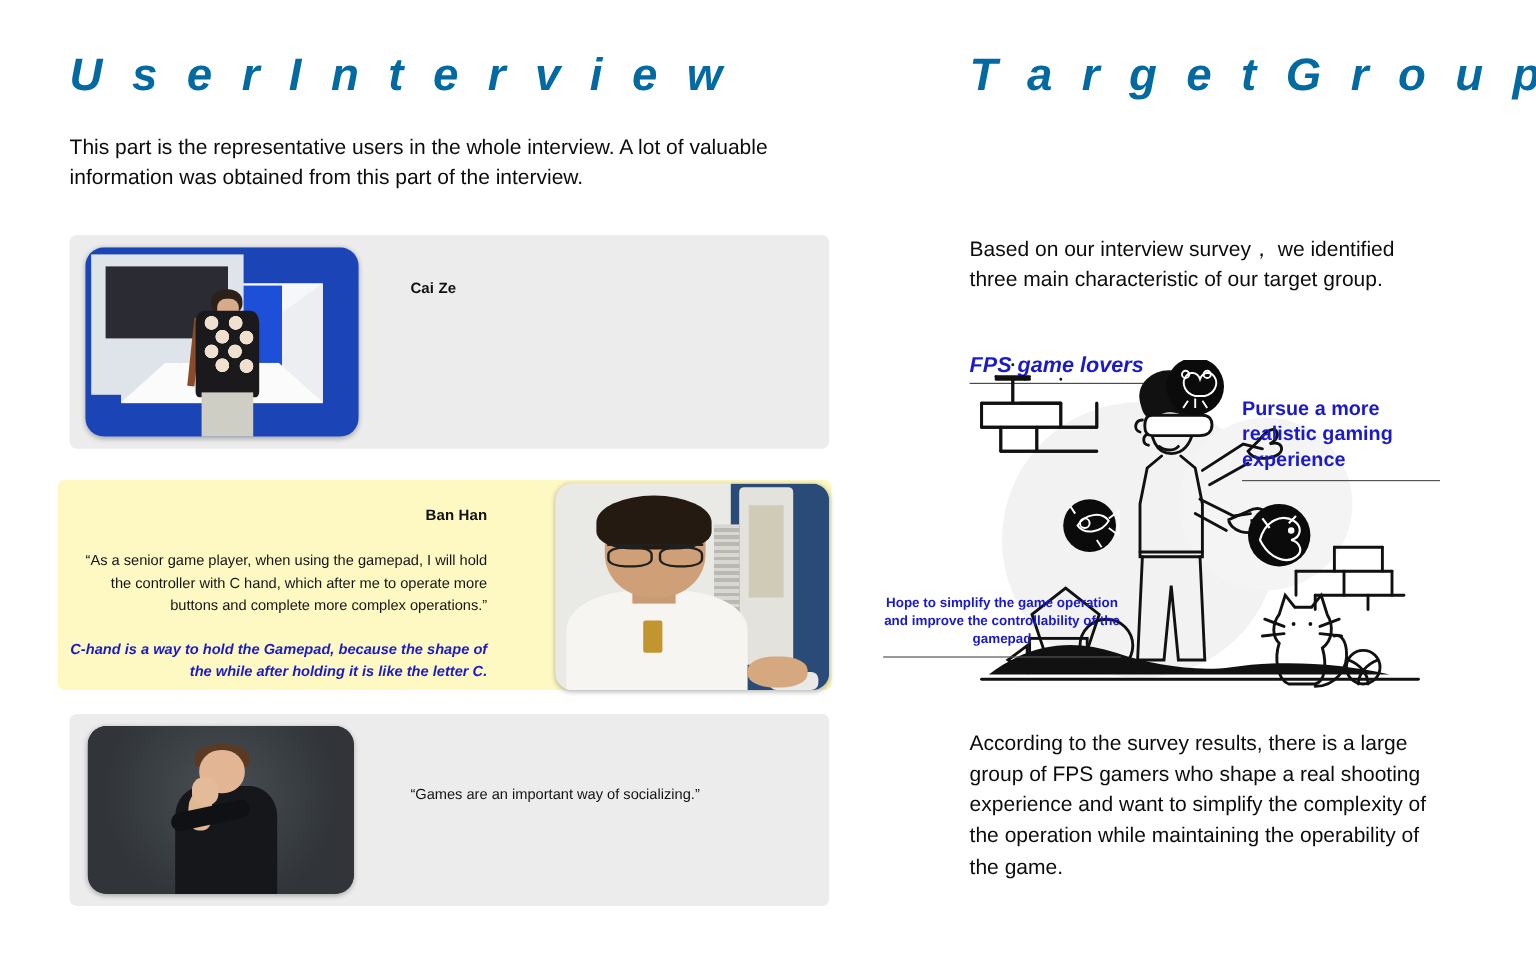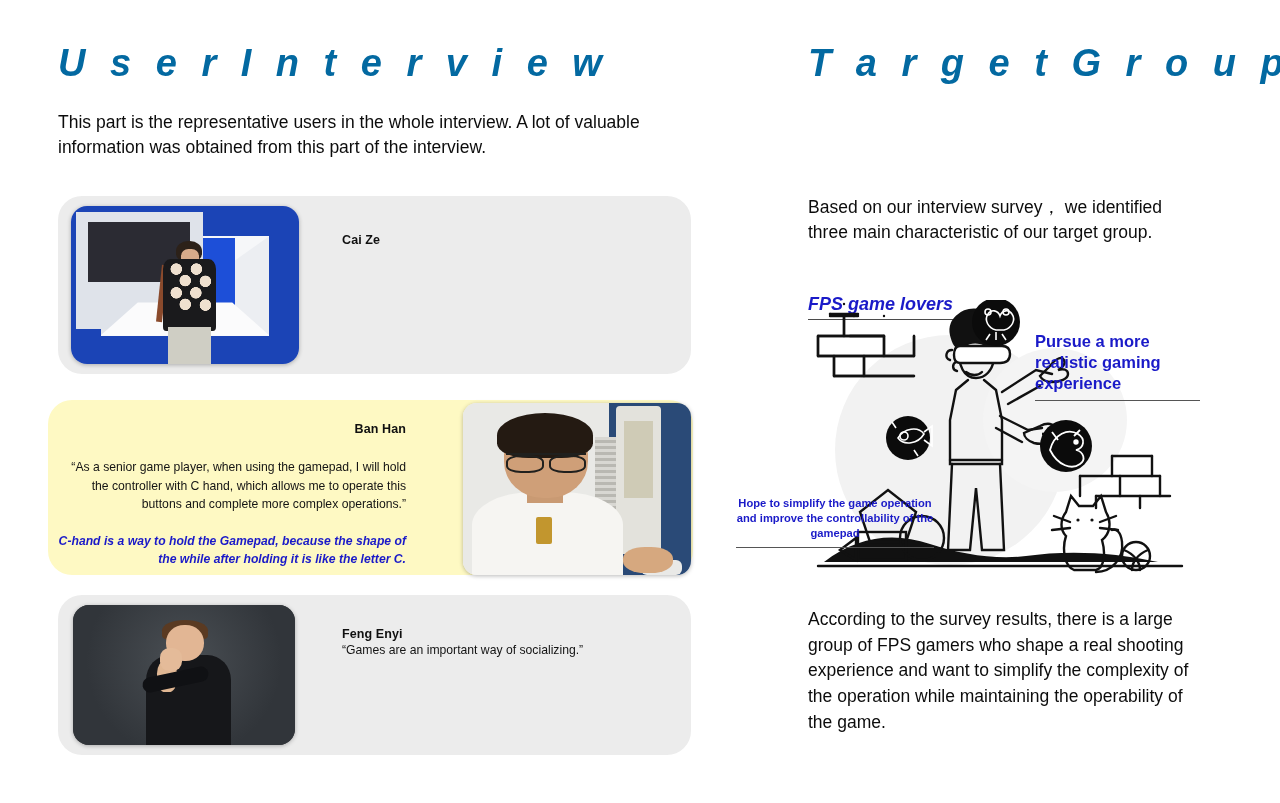--- a/index.html
+++ b/index.html
@@ -45,21 +45,21 @@
     font-size: 17.5px;
     line-height: 1.42;
     color: #0c0c0c;
     font-weight: 400;
   }
   #left-intro { left: 58px; top: 110px; width: 640px; }
 
   
   .card {
     position: absolute;
-    border-radius: 24px;
+    border-radius: 6px;
     box-sizing: border-box;
   }
   .card-gray { background: #ececec; }
   .card-plain { background: #fef9c3; }
 
   .card-name {
     font-size: 12.5px;
     font-weight: 700;
     color: #101010;
     letter-spacing: .1px;
@@ -229,21 +229,21 @@
       </div>
     </div>
     <div style="position:absolute;left:284px;top:37px;width:320px;">
       <div class="card-name">Cai Ze</div>
     </div>
   </div>
 
   <div class="card card-plain" style="left:48px; top:400px; width:645px; height:175px;">
     <div style="position:absolute;left:10px;top:22px;width:348px;text-align:right;">
       <div class="card-name">Ban Han</div>
-      <div class="card-quote" style="margin-top:22px;">“As a senior game player, when using the gamepad, I will hold the controller with C hand, which allows me to operate this buttons and complete more complex operations.”</div>
+      <div class="card-quote" style="margin-top:22px;">“As a senior game player, when using the gamepad, I will hold the controller with C hand, which after me to operate more buttons and complete more complex operations.”</div>
       <div class="card-note" style="margin-top:18px;">C-hand is a way to hold the Gamepad, because the shape of the while after holding it is like the letter C.</div>
     </div>
     <div class="photo" style="left:415px; top:3px; width:228px; height:172px; border-radius:14px;">
       <div class="p2-bg"></div>
       <div class="p2-wall"></div>
       <div class="p2-blue"></div>
       <div class="p2-ac"></div>
       <div class="p2-grill"></div>
       <div class="p2-body"></div>
       <div class="p2-neck"></div>
@@ -261,22 +261,21 @@
       <div class="p3-bg"></div>
       <div class="p3-grad"></div>
       <div class="p3-body"></div>
       <div class="p3-hair"></div>
       <div class="p3-head"></div>
       <div class="p3-forearm"></div>
       <div class="p3-hand"></div>
       <div class="p3-arm"></div>
     </div>
     <div style="position:absolute;left:284px;top:32px;width:330px;">
-      <div class="card-name">Feng Enyi</div>
-      <div class="card-quote" style="">“Games are an important way of socializing.”</div>
+      <div class="card-quote" style="margin-top:26px;">“Games are an important way of socializing.”</div>
     </div>
   </div>
 </div>
 
 <div class="col-right">
 
   <div id="right-title" class="page-title">T a r g e t   G r o u p</div>
 </div>
 
 <div id="right-intro" class="intro">Based on our interview survey， we identified three main characteristic of our target group.</div>

